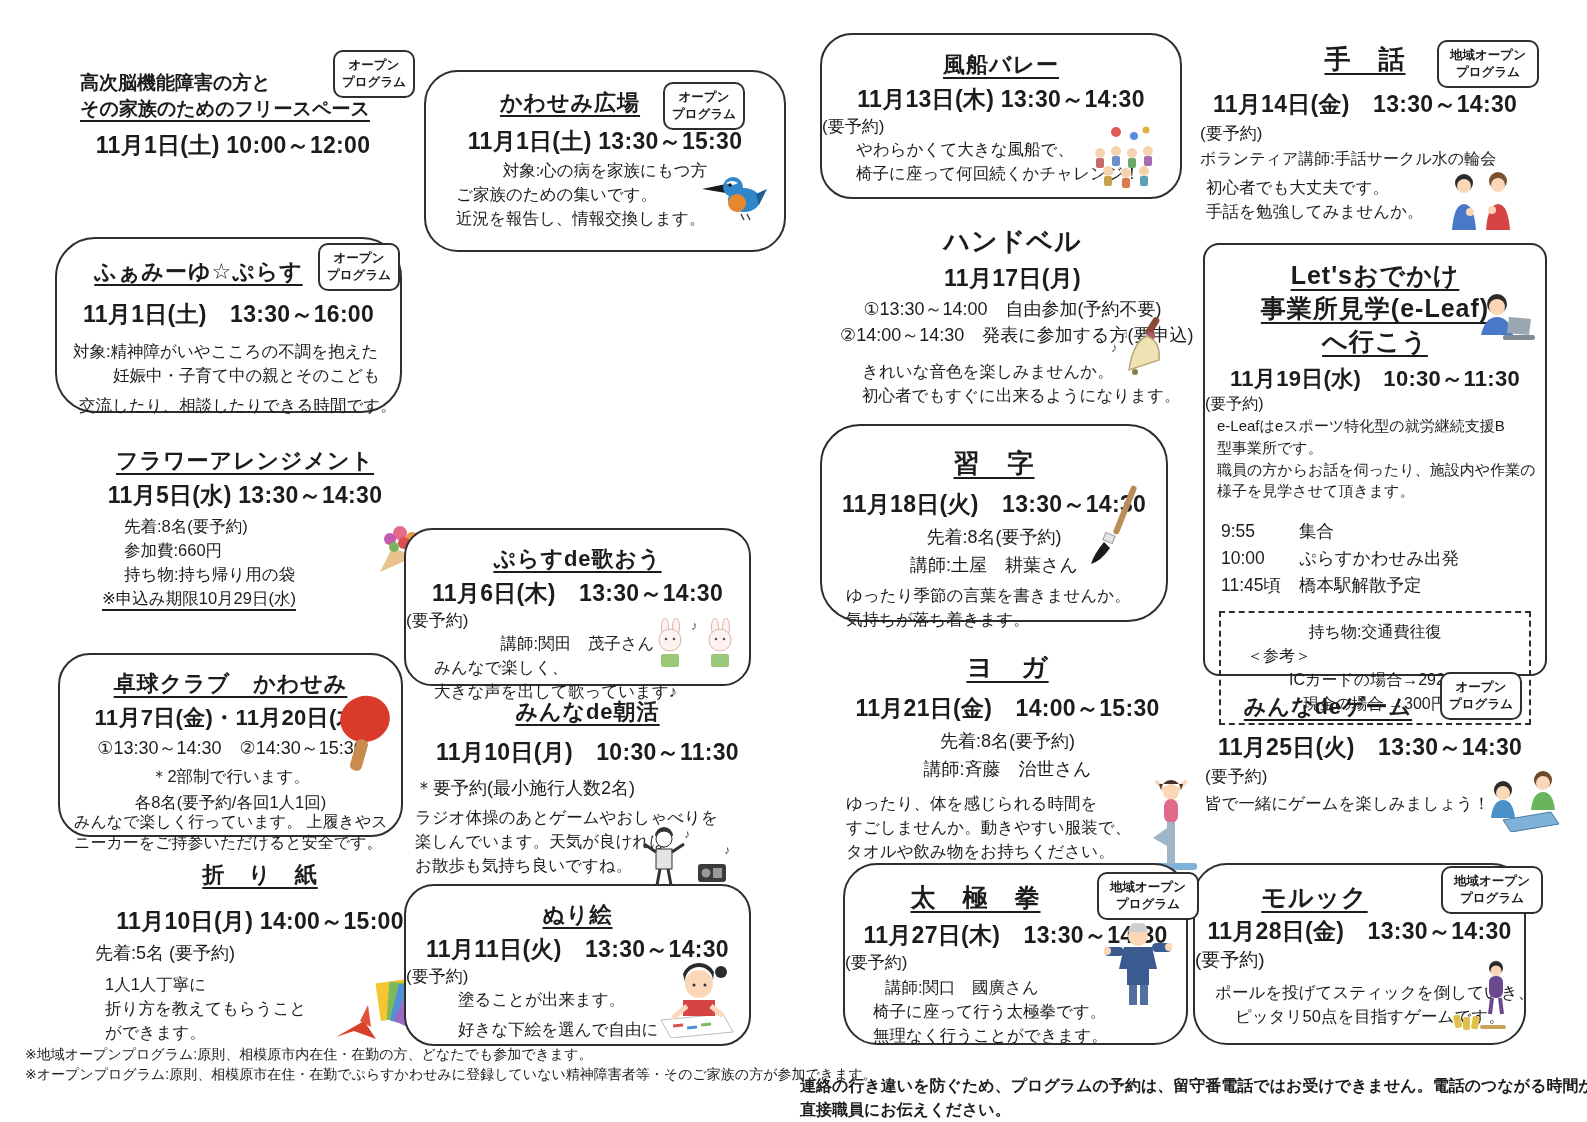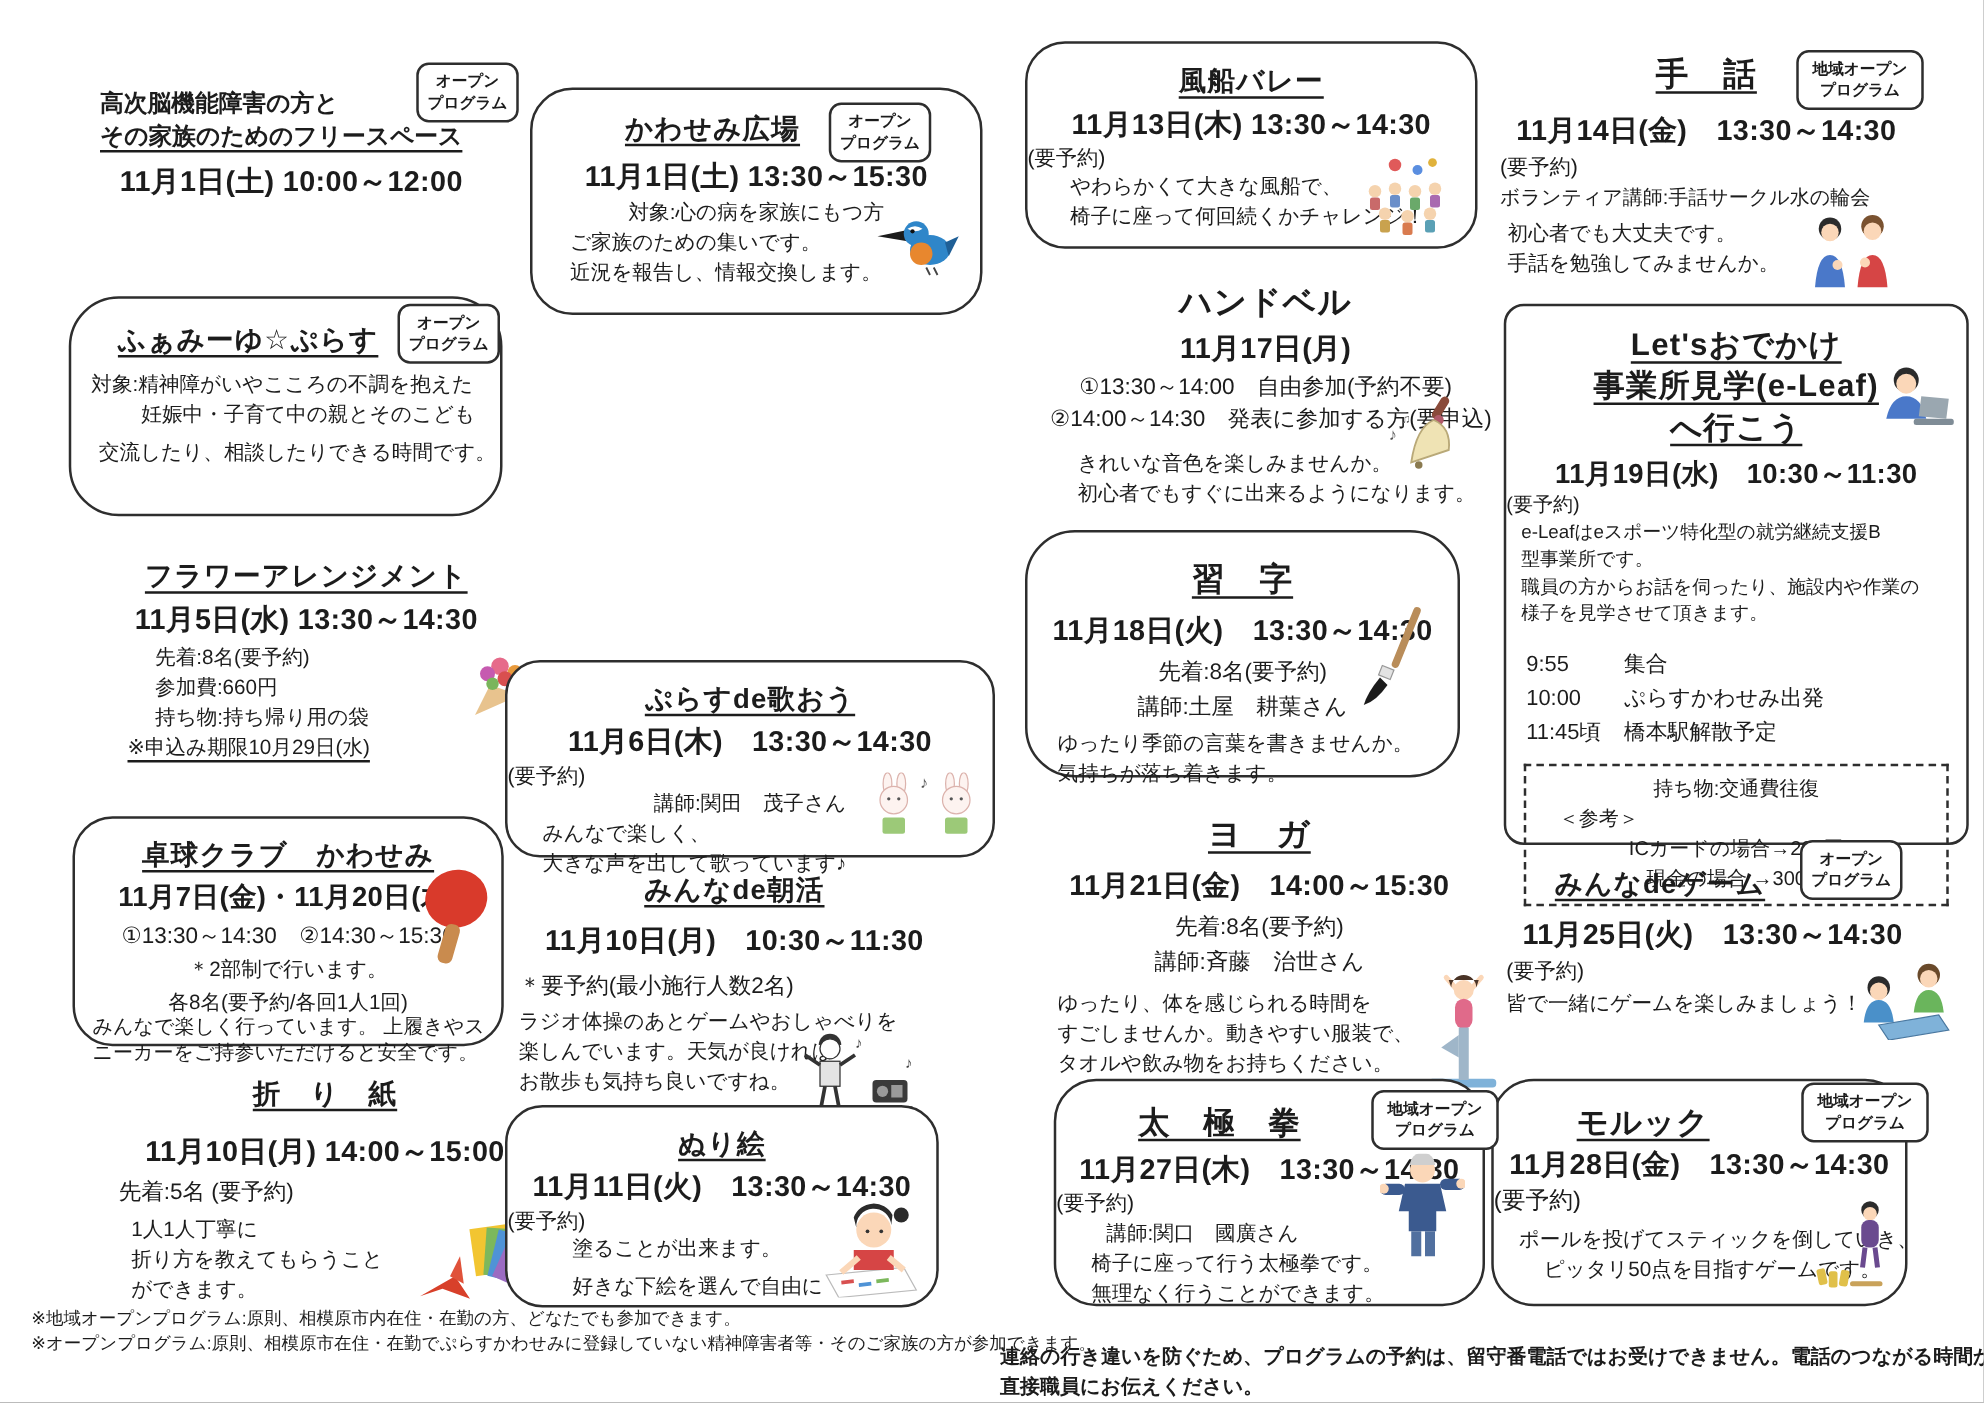--- a/index.html
+++ b/index.html
@@ -63,20 +63,21 @@
       <path d="M26 13 q6 -4 12 0 q-6 4 -12 0" fill="#fff"></path>
       <ellipse cx="37" cy="33" rx="9" ry="9" fill="#e8872e"></ellipse>
       <path d="M56 24 L67 19 L59 35 Z" fill="#1f5f96"></path>
       <circle cx="30" cy="15" r="1.7" fill="#111"></circle>
       <path d="M41 44 l3 6 M47 44 l3 6" stroke="#444" stroke-width="1.5"></path>
     </svg>
   </div>
 
   <div class="card boxed" style="left:55px;top:237px;width:347px;height:176px;padding-top:18px;border-radius:40px">
     <div class="t u" style="padding-right:60px">ふぁみーゆ☆ぷらす</div>
+    <div class="d mt12">11月1日(土)　13:30～16:00</div>
     <div class="b mt10" style="padding-left:16px">対象:精神障がいやこころの不調を抱えた</div>
     <div class="b" style="padding-left:56px">妊娠中・子育て中の親とそのこども</div>
     <div class="b mt6" style="padding-left:22px">交流したり、相談したりできる時間です。</div>
   </div>
 
   <div class="card" style="left:80px;top:446px;width:330px">
     <div class="t u">フラワーアレンジメント</div>
     <div class="d mt4">11月5日(水) 13:30～14:30</div>
     <div class="b mt4" style="padding-left:44px">先着:8名(要予約)</div>
     <div class="b" style="padding-left:44px">参加費:660円</div>
@@ -87,21 +88,21 @@
       <circle cx="30" cy="15" r="7" fill="#e66a8a"></circle>
       <circle cx="42" cy="20" r="6" fill="#e89a3c"></circle>
       <circle cx="20" cy="21" r="6" fill="#c65ab0"></circle>
       <circle cx="34" cy="25" r="6" fill="#d94f4f"></circle>
       <circle cx="24" cy="29" r="5" fill="#7ab55c"></circle>
       <circle cx="44" cy="30" r="4" fill="#7ab55c"></circle>
     </svg>
   </div>
 
 
-  <div class="card boxed" style="left:404px;top:528px;width:392px;height:158px;padding-top:14px;border-radius:28px">
+  <div class="card boxed" style="left:404px;top:528px;width:347px;height:158px;padding-top:14px;border-radius:28px">
     <div class="t u">ぷらすde歌おう</div>
     <div class="d mt4">11月6日(木)　13:30～14:30</div>
     <div class="s">(要予約)</div>
     <div class="b c">講師:関田　茂子さん</div>
     <div class="b" style="padding-left:28px">みんなで楽しく、</div>
     <div class="b" style="padding-left:28px">大きな声を出して歌っています♪</div>
     <svg class="ico" style="right:10px;bottom:12px" width="88" height="54" viewBox="0 0 88 54">
       <ellipse cx="14" cy="9" rx="3.5" ry="9" fill="#fdf3f0" stroke="#dcb3ad"></ellipse>
       <ellipse cx="25" cy="9" rx="3.5" ry="9" fill="#fdf3f0" stroke="#dcb3ad"></ellipse>
       <circle cx="19" cy="22" r="11" fill="#fdf3f0" stroke="#dcb3ad"></circle>
@@ -270,21 +271,21 @@
     <svg class="ico" style="right:16px;bottom:28px" width="58" height="64" viewBox="0 0 58 64">
       <rect x="38" y="0" width="7" height="20" rx="3.5" fill="#8a4a3a" transform="rotate(32 41 10)"></rect>
       <circle cx="40" cy="20" r="4" fill="#b05a6a"></circle>
       <path d="M36 20 q-14 6 -18 34 l30 -10 q2 -18 -12 -24 Z" fill="#efe3b4" stroke="#b9a978" stroke-width="1.5"></path>
       <circle cx="24" cy="56" r="3" fill="#8a7a50"></circle>
       <text x="0" y="36" font-size="13" fill="#555">♪</text>
       <text x="10" y="22" font-size="10" fill="#555">♫</text>
     </svg>
   </div>
 
-  <div class="card boxed" style="left:1203px;top:243px;width:372px;height:433px;padding-top:14px;border-radius:16px">
+  <div class="card boxed" style="left:1203px;top:243px;width:344px;height:433px;padding-top:14px;border-radius:16px">
     <div class="t u" style="font-size:25px">Let'sおでかけ</div>
     <div class="t u" style="font-size:25px">事業所見学(e-Leaf)</div>
     <div class="t u" style="font-size:25px">へ行こう</div>
     <div class="d mt6" style="font-size:22px">11月19日(水)　10:30～11:30</div>
     <div class="s" style="font-size:16px">(要予約)</div>
     <div class="b" style="padding-left:12px;font-size:15px">e-Leafはeスポーツ特化型の就労継続支援B</div>
     <div class="b" style="padding-left:12px;font-size:15px">型事業所です。</div>
     <div class="b" style="padding-left:12px;font-size:15px">職員の方からお話を伺ったり、施設内や作業の</div>
     <div class="b" style="padding-left:12px;font-size:15px">様子を見学させて頂きます。</div>
     <div class="sched mt16">

